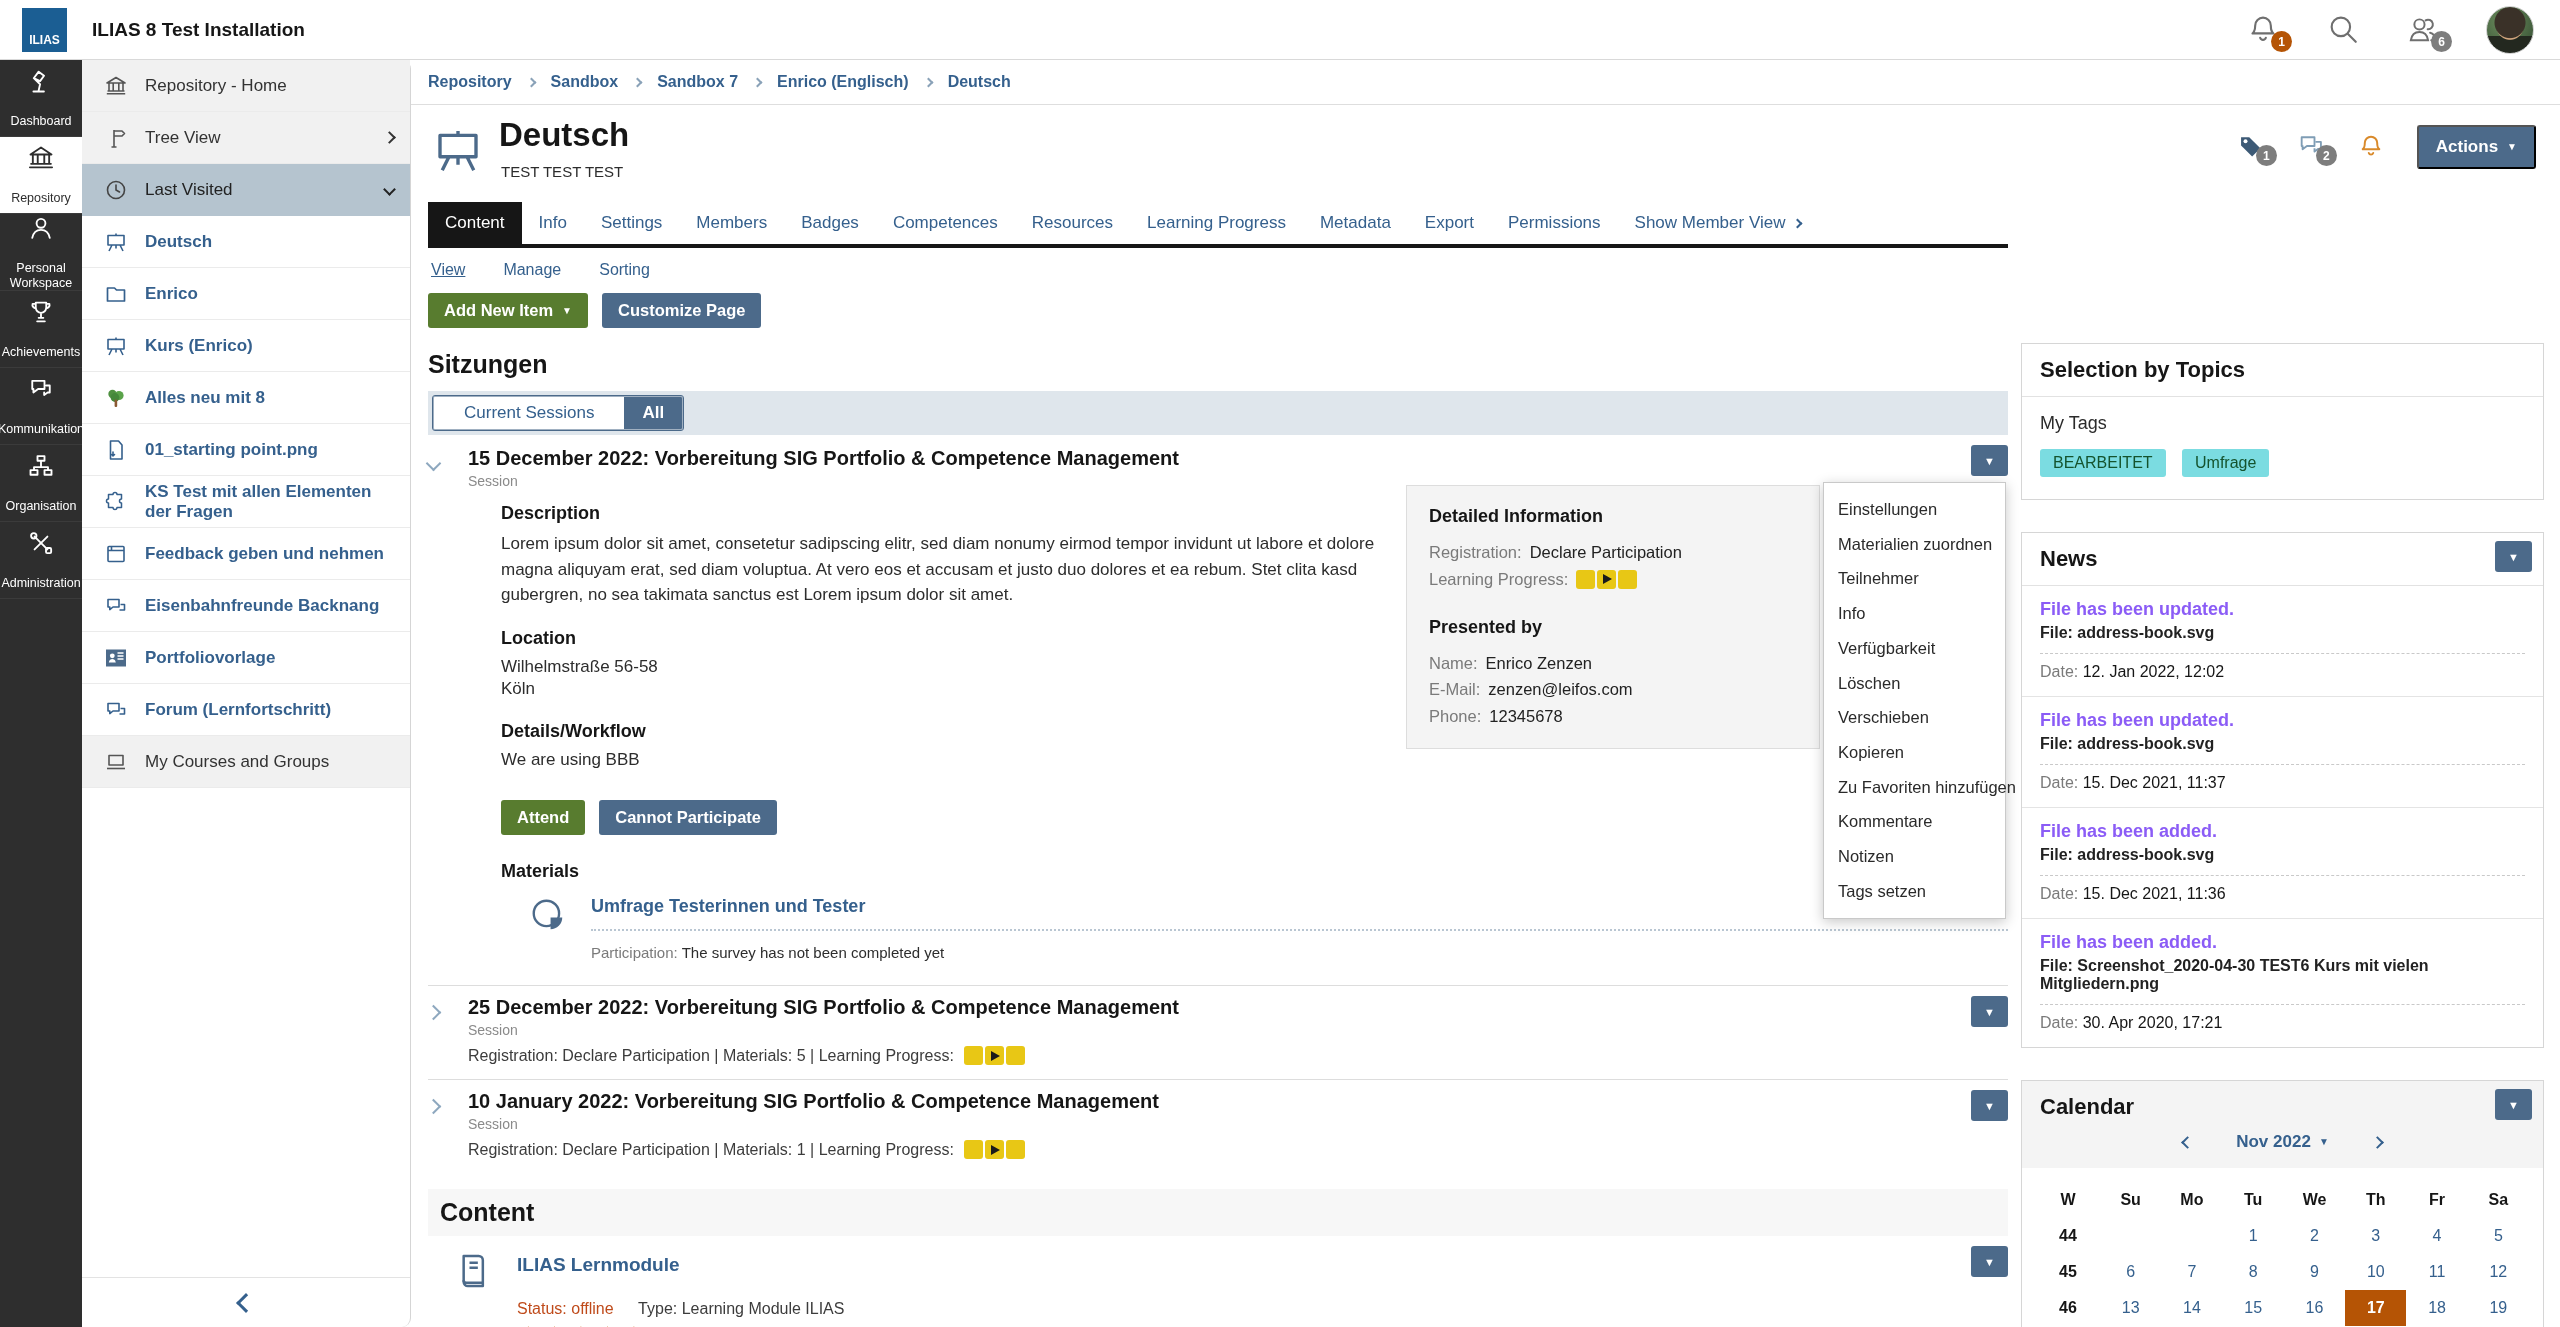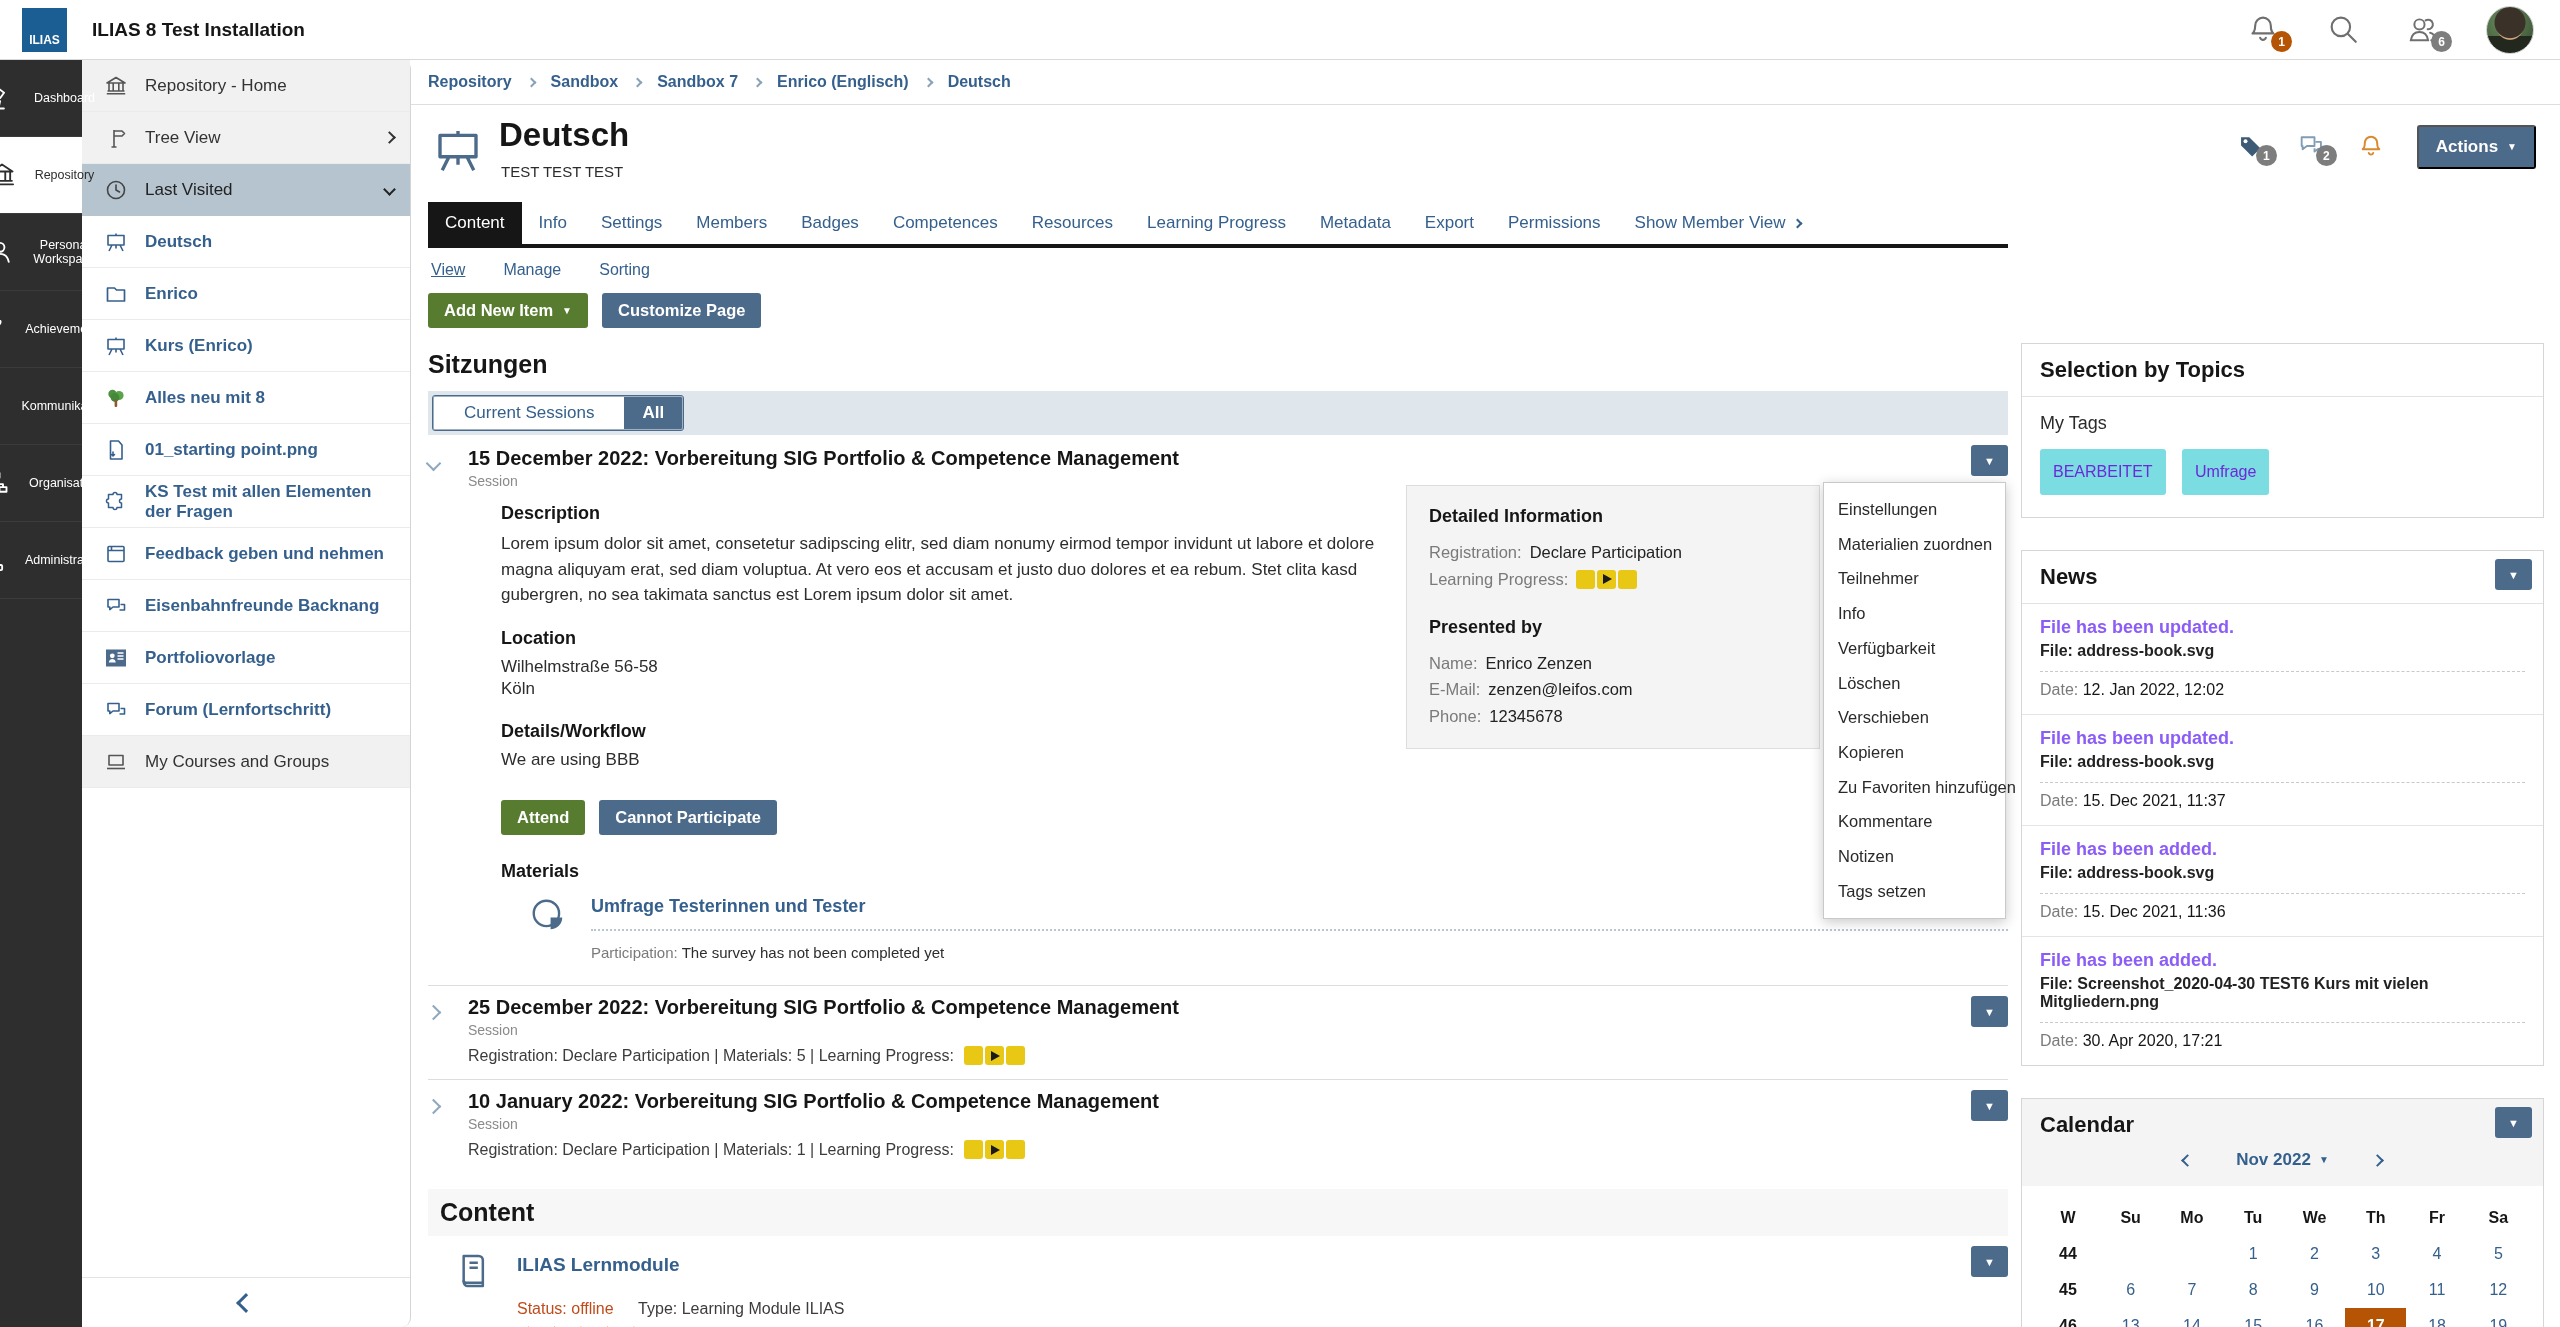--- a/index.html
+++ b/index.html
@@ -23,21 +23,21 @@
   .badge.gray { background:#7d7d7d; }
   .avatar { width:48px; height:48px; border-radius:50%; border:1px solid #cfcfcf; overflow:hidden;
             background:
               radial-gradient(circle at 50% 34%, #3a3128 0 15px, transparent 16px),
               radial-gradient(circle at 50% 42%, #d0a47c 0 13px, transparent 14px),
               linear-gradient(180deg, transparent 62%, #23281f 63%),
               radial-gradient(circle at 40% 30%, #6f9160, #415c3c 70%); }
 
   
   .rail { position:absolute; left:0; top:60px; width:82px; bottom:0; background:#2e2e2e; z-index:35; }
-  .rail-item { height:77px; display:flex; align-items:center; justify-content:center;
+  .rail-item { height:77px; display:flex; flex-direction:column; align-items:center; justify-content:center;
                gap:19px; color:#fff; font-size:12.5px; line-height:1.15; text-align:center;
                border-bottom:1px solid #3b3b3b; padding:4px 0; cursor:pointer; }
   .rail-item.active { background:#fff; color:#2e2e2e; }
 
   
   .leftnav { position:absolute; left:82px; top:60px; width:329px; bottom:0; background:#fff;
              border-right:1px solid #d5d5d5; z-index:30;border-radius:9px; }
   .nav-row { height:52px; display:flex; align-items:center; padding:0 16px 0 22px; gap:15px;
              font-size:17px; font-weight:600; color:#35608d; border-bottom:1px solid #ebebeb; cursor:pointer; }
   .nav-row .nicon { flex:0 0 26px; color:#35608d; }
@@ -153,21 +153,21 @@
   .type-lbl { margin-left:20px; }
   .stars { color:#c96f1e; font-size:25px; letter-spacing:4px; margin-top:2px; line-height:1.2; cursor:pointer; }
 
   
   .rightcol { position:absolute; right:16px; top:283px; width:523px; }
   .panel { background:#fff; border:1px solid #d6d6d6; margin-bottom:32px; }
   .panel-head { padding:13px 18px; font-size:22px; font-weight:bold; border-bottom:1px solid #e2e2e2; position:relative; }
   .panel-head .dd-btn { top:8px; right:11px; }
   .topics-body { padding:16px 18px 22px; }
   .mytags { font-size:18px; color:#2b2b2b; margin-bottom:15px; }
-  .tagchip { display:inline-block; background:#7bdce1; color:#6d28d9; padding:14px 13px; border-radius:3px;
+  .tagchip { display:inline-block; background:#7bdce1; color:#14532d; padding:5px 13px; border-radius:3px;
              font-size:16px; margin-right:12px; cursor:pointer; }
   .nitem { padding:13px 18px 15px; border-bottom:1px solid #e4e4e4; }
   .nitem:last-child { border-bottom:none; }
   .ntitle { color:#8b5cf6; font-size:18px; font-weight:600; cursor:pointer; }
   .nfile { font-size:16px; margin-top:4px; color:#222;font-weight:bold; }
   .ndash { border-top:1px dashed #c9c9c9; margin:11px 0 9px; }
   .ndate { font-size:16px; }
 
   .cal-top { background:#f4f4f4; padding:13px 18px 4px; font-size:22px; font-weight:bold; position:relative; }
   .cal-top .dd-btn { top:8px; right:11px; }

